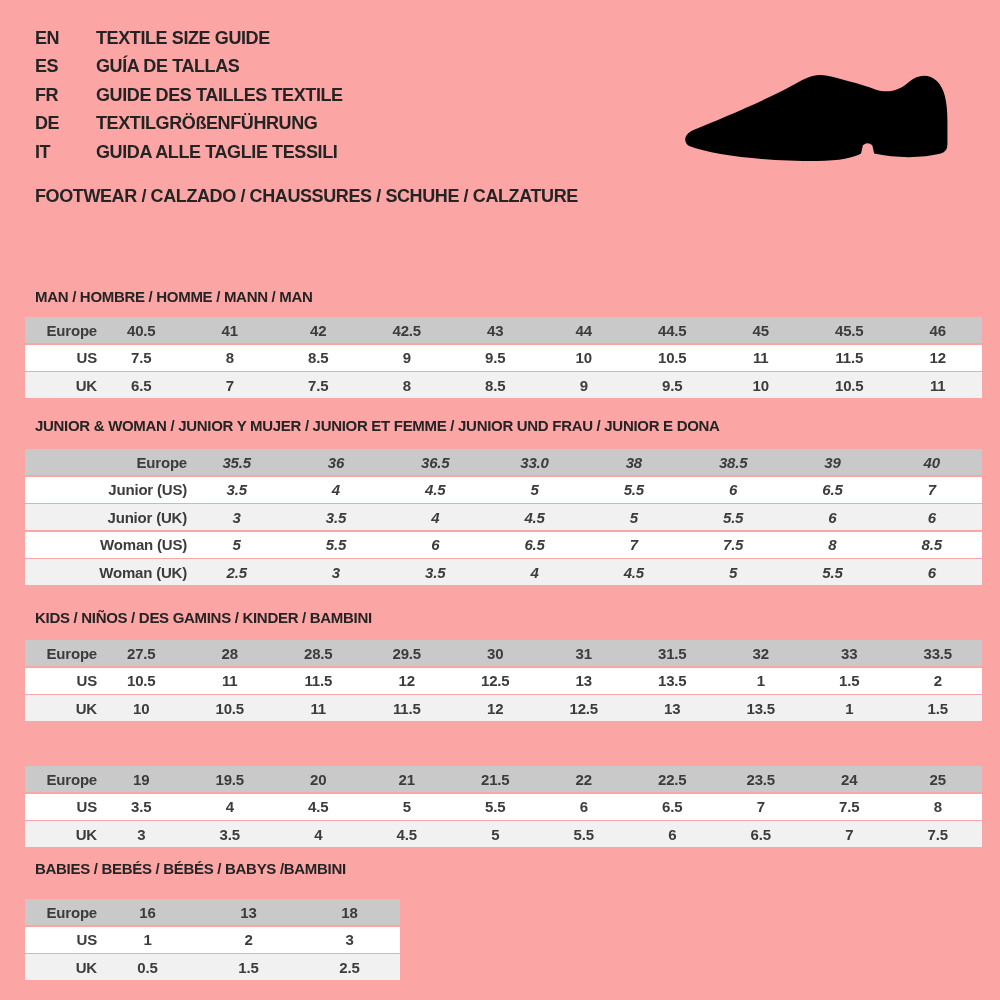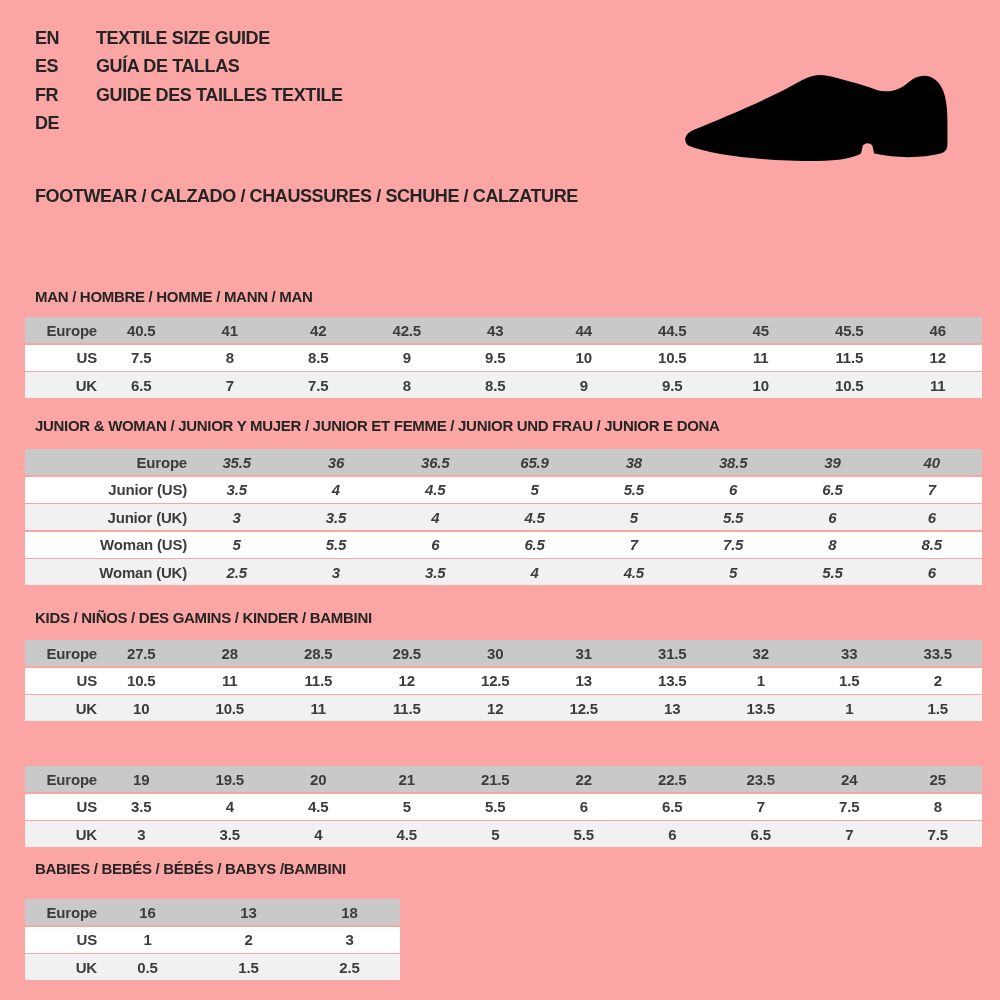--- a/index.html
+++ b/index.html
@@ -75,20 +75,25 @@
     <div class="lang-row">
       <span class="lang-code">ES</span>
       <span class="lang-label">GUÍA DE TALLAS</span>
     </div>
     <div class="lang-row">
       <span class="lang-code">FR</span>
       <span class="lang-label">GUIDE DES TAILLES TEXTILE</span>
     </div>
     <div class="lang-row">
       <span class="lang-code">DE</span>
+      <span class="lang-label">TEXTILGRÖßENFÜHRUNG</span>
+    </div>
+    <div class="lang-row">
+      <span class="lang-code">IT</span>
+      <span class="lang-label">GUIDA ALLE TAGLIE TESSILI</span>
     </div>
   </div>
 
   <div class="category-line">FOOTWEAR / CALZADO / CHAUSSURES / SCHUHE / CALZATURE</div>
 
   <div class="shoe-wrap">
     <svg width="300" height="108" viewBox="0 0 300 115" xmlns="http://www.w3.org/2000/svg">
       <path fill="#000000" d="
         M20,80
         C11,84 9,92 16,97
@@ -155,21 +160,21 @@
         <div class="cell cell-val">10.5</div>
         <div class="cell cell-val">11</div>
       </div>
     </div>
   <div class="size-table tbl-8" id="table-junior">
       <div class="t-row header">
         <div class="cell cell-label">Europe</div>
         <div class="cell cell-val">35.5</div>
         <div class="cell cell-val">36</div>
         <div class="cell cell-val">36.5</div>
-        <div class="cell cell-val">65.9</div>
+        <div class="cell cell-val">33.0</div>
         <div class="cell cell-val">38</div>
         <div class="cell cell-val">38.5</div>
         <div class="cell cell-val">39</div>
         <div class="cell cell-val">40</div>
       </div>
       <div class="t-row white">
         <div class="cell cell-label">Junior (US)</div>
         <div class="cell cell-val">3.5</div>
         <div class="cell cell-val">4</div>
         <div class="cell cell-val">4.5</div>

